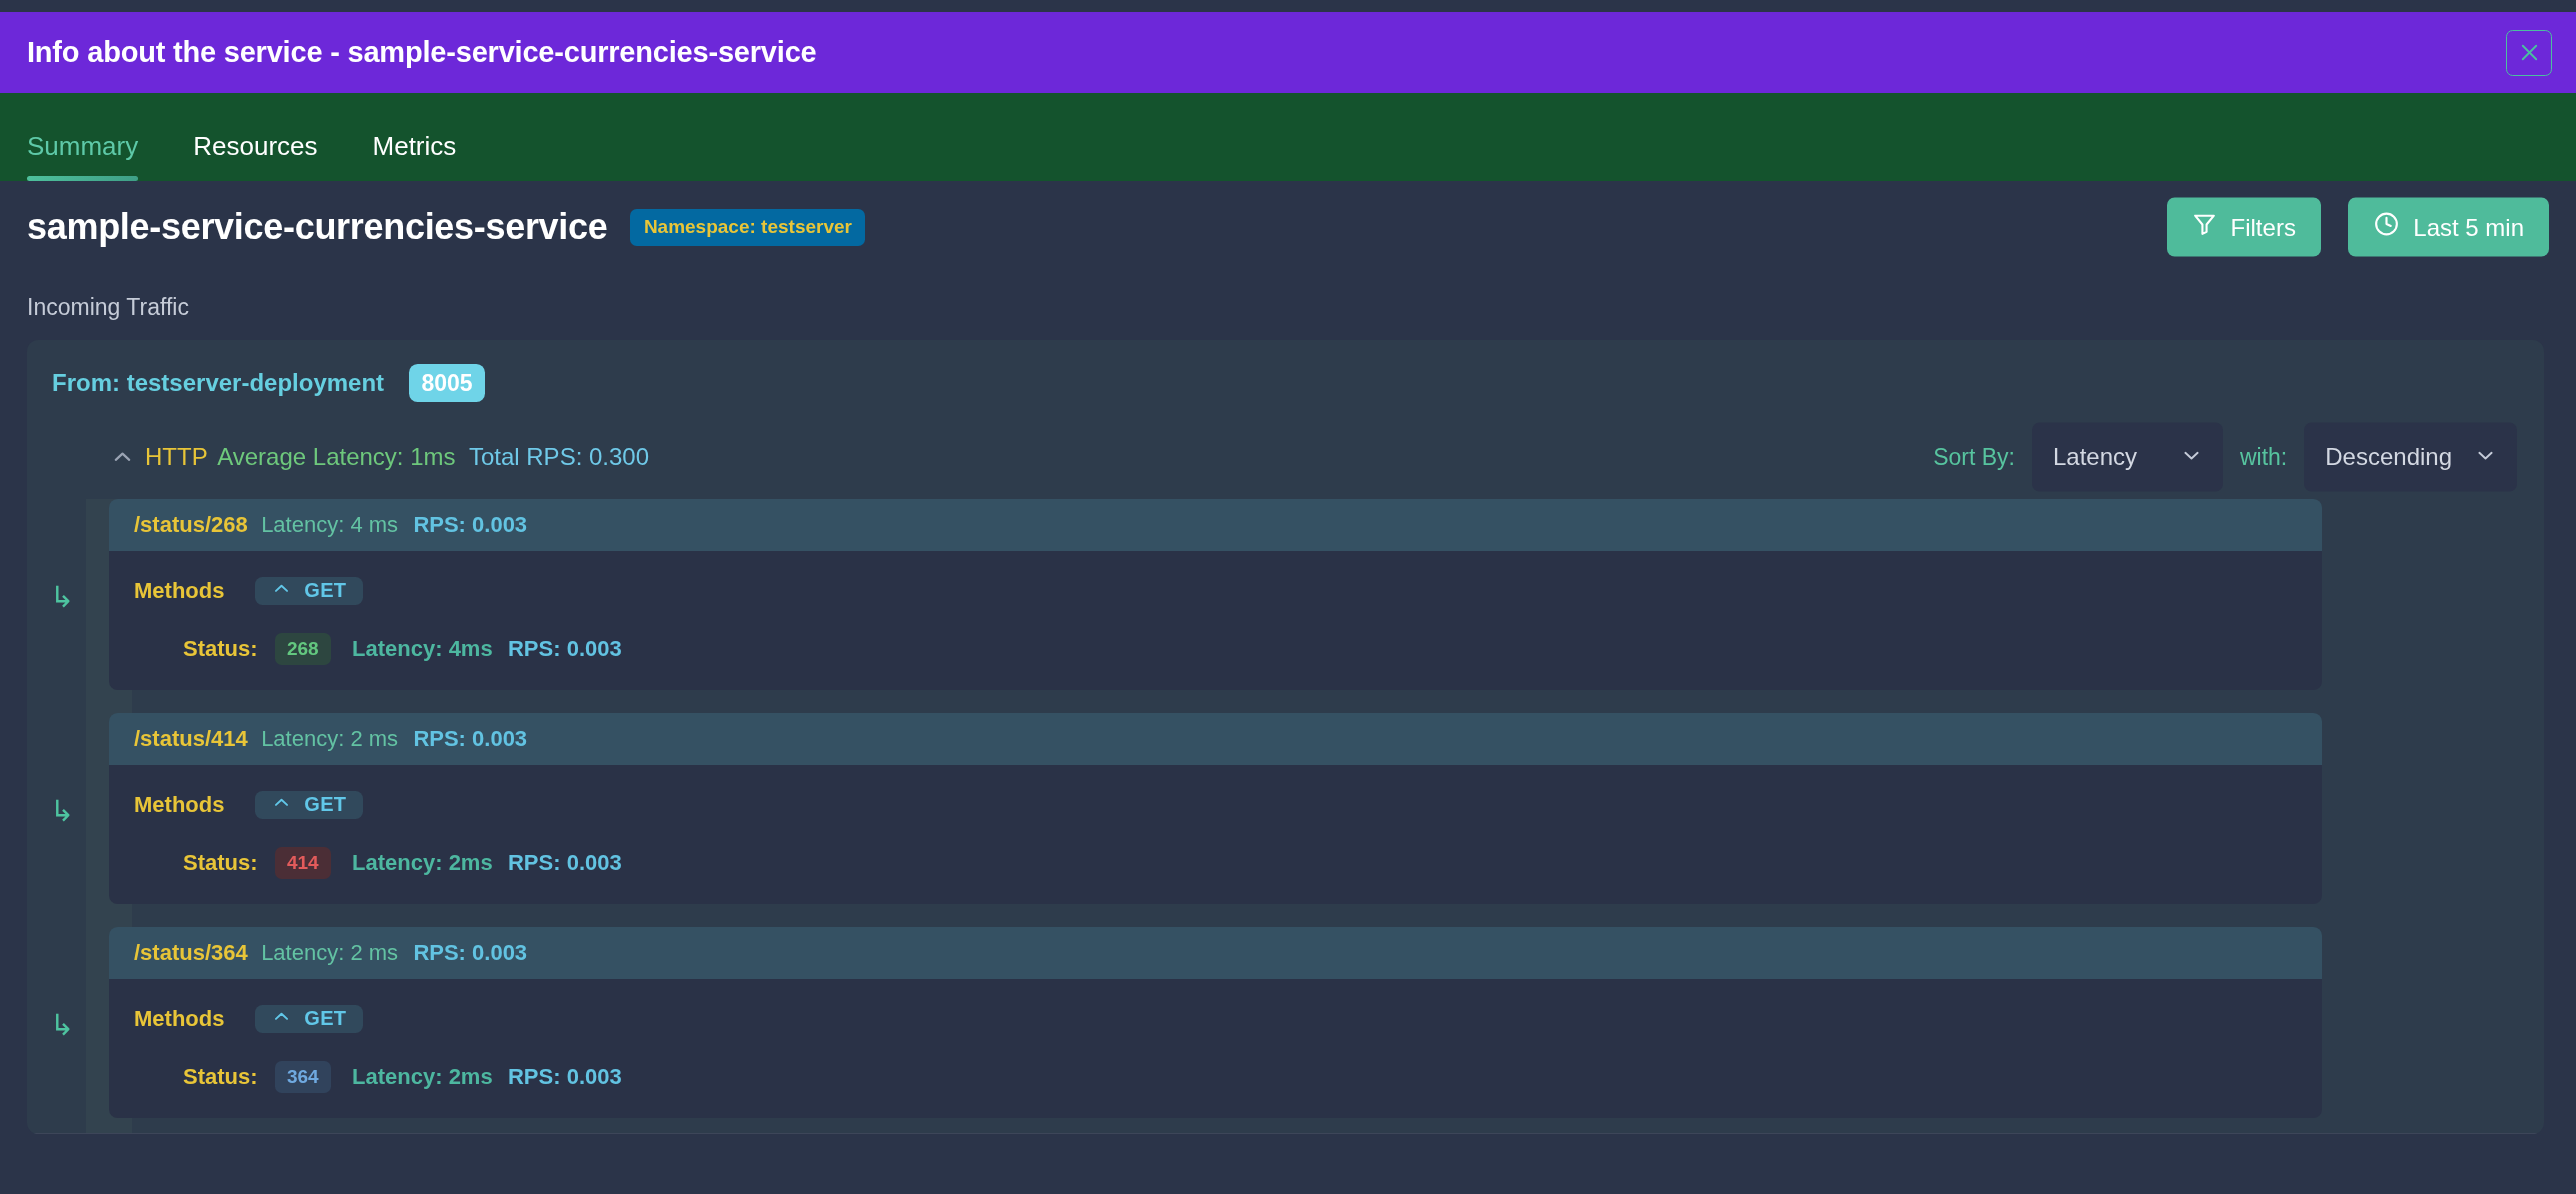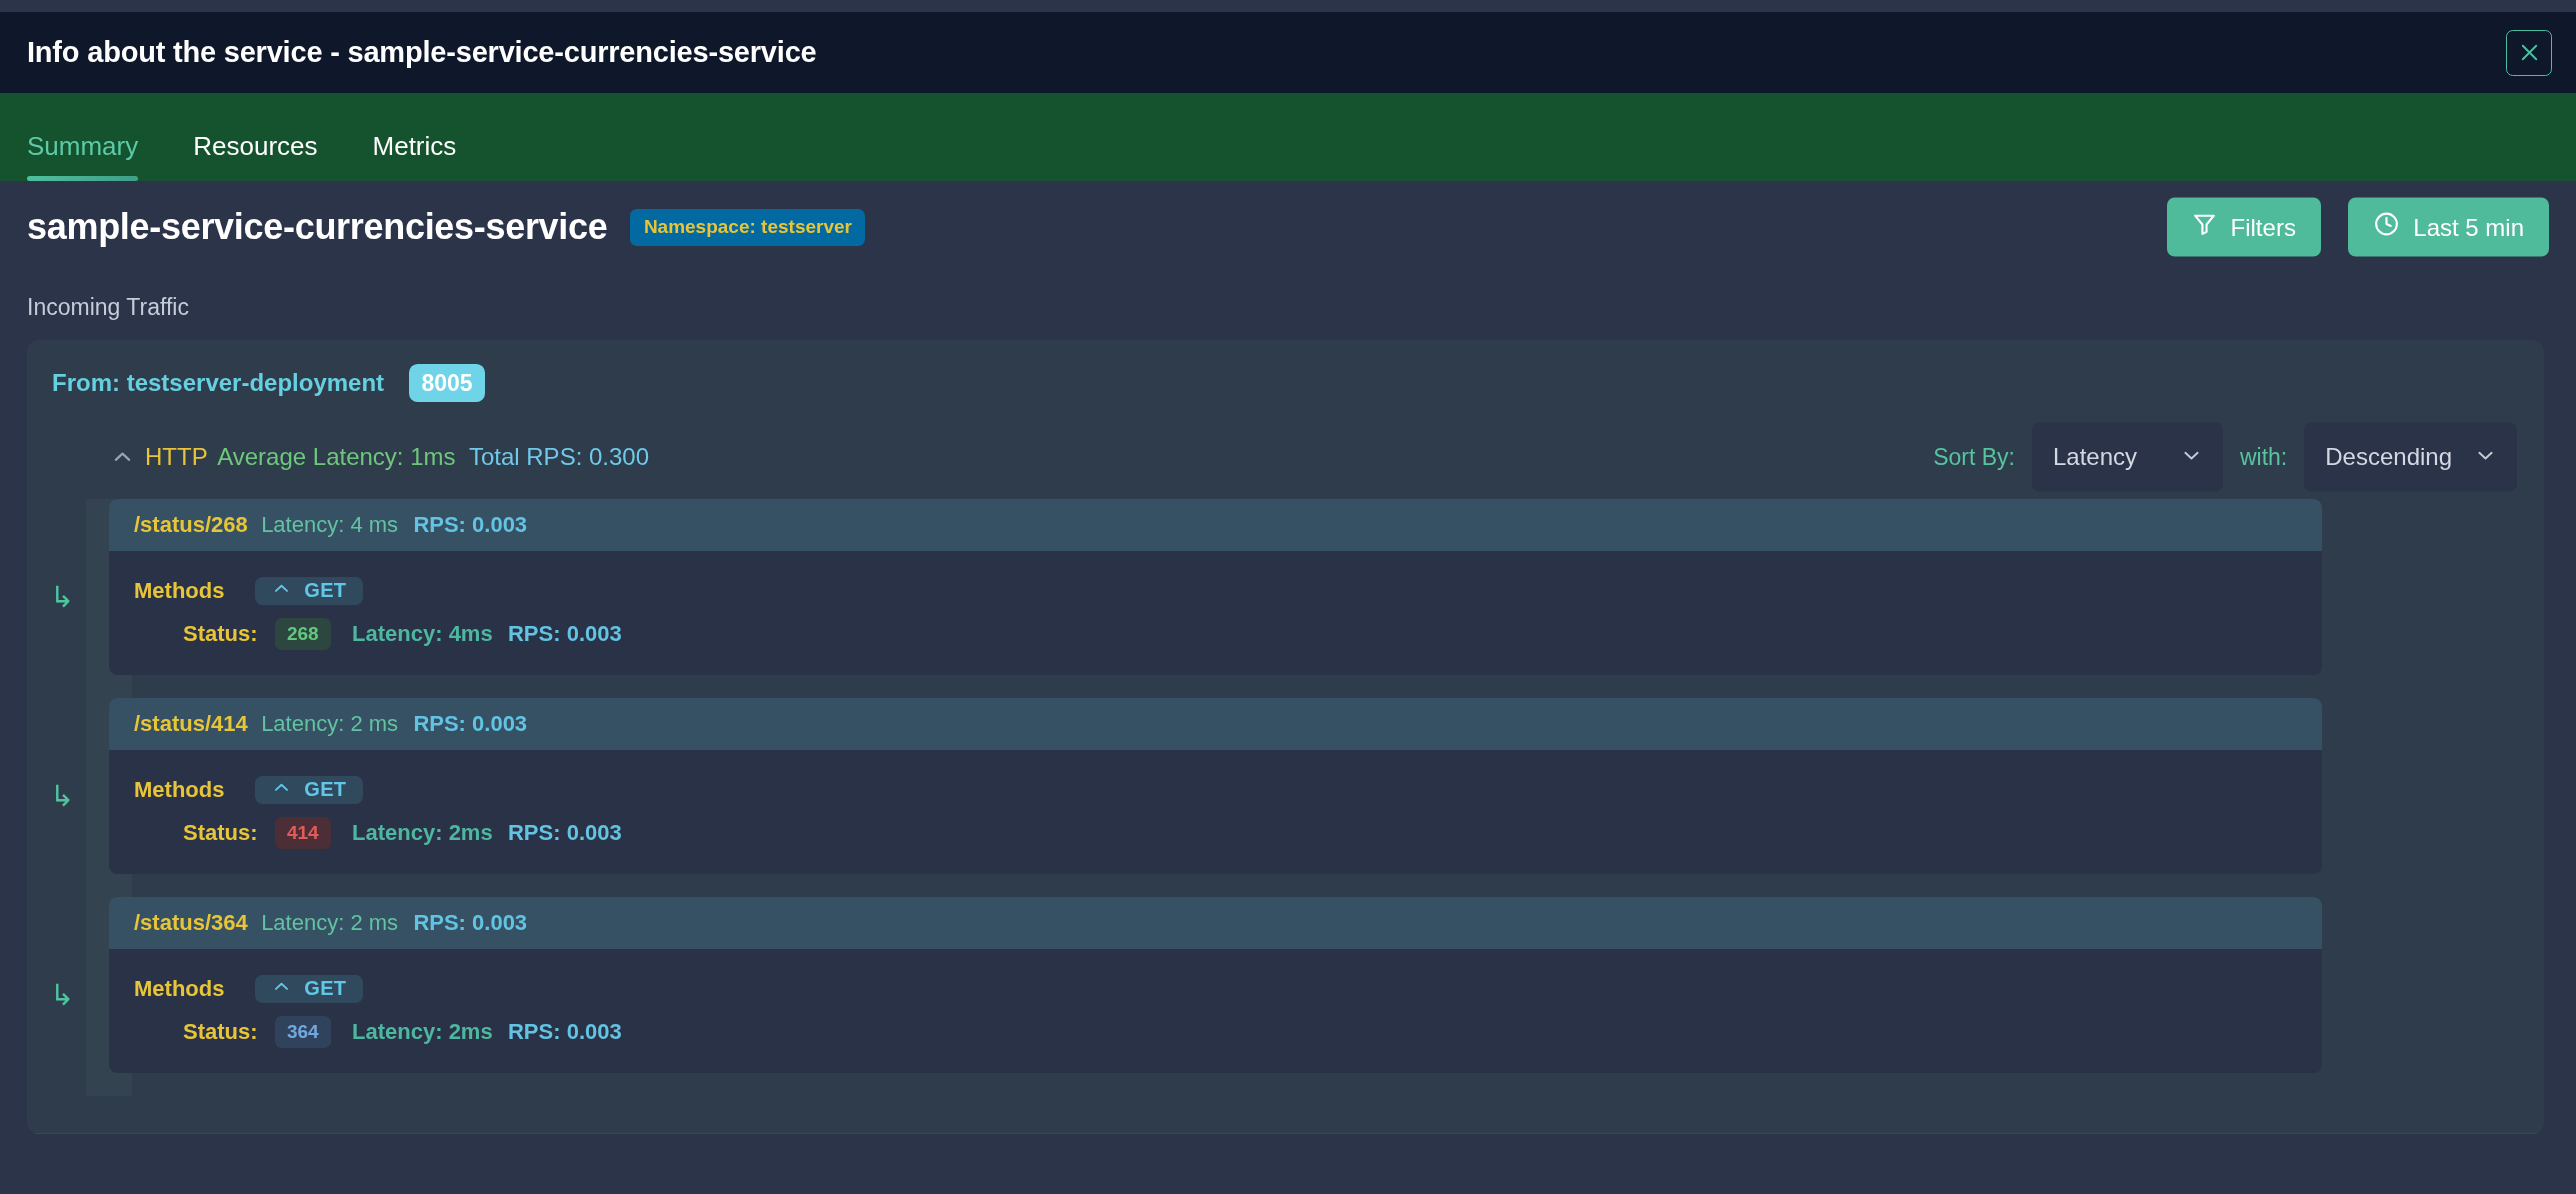--- a/index.html
+++ b/index.html
@@ -31,21 +31,21 @@
     position: absolute;
     top: 12.4px; left: 0;
     width: 2576px;
     height: 1182px;
     background: #242c3f;
   }
 
   .modal-header {
     position: relative;
     height: 81px;
-    background: #0f172a;
+    background: #6d28d9;
     display: flex;
     align-items: center;
   }
 
   .modal-title {
     margin-left: 27px;
     font-size: 29px;
     font-weight: 700;
     color: #ffffff;
     letter-spacing: -0.2px;
@@ -334,21 +334,21 @@
     font-size: 20px;
     font-weight: 700;
     color: #61c7e8;
     letter-spacing: 0.3px;
   }
 
   .status-row {
     display: flex;
     align-items: center;
     padding-left: 74px;
-    margin-top: 2px;
+    margin-top: 17px;
     height: 40px;
     white-space: nowrap;
   }
   .status-label {
     font-size: 22px;
     font-weight: 700;
     color: #e8c538;
   }
   .status-badge {
     margin-left: 17px;

